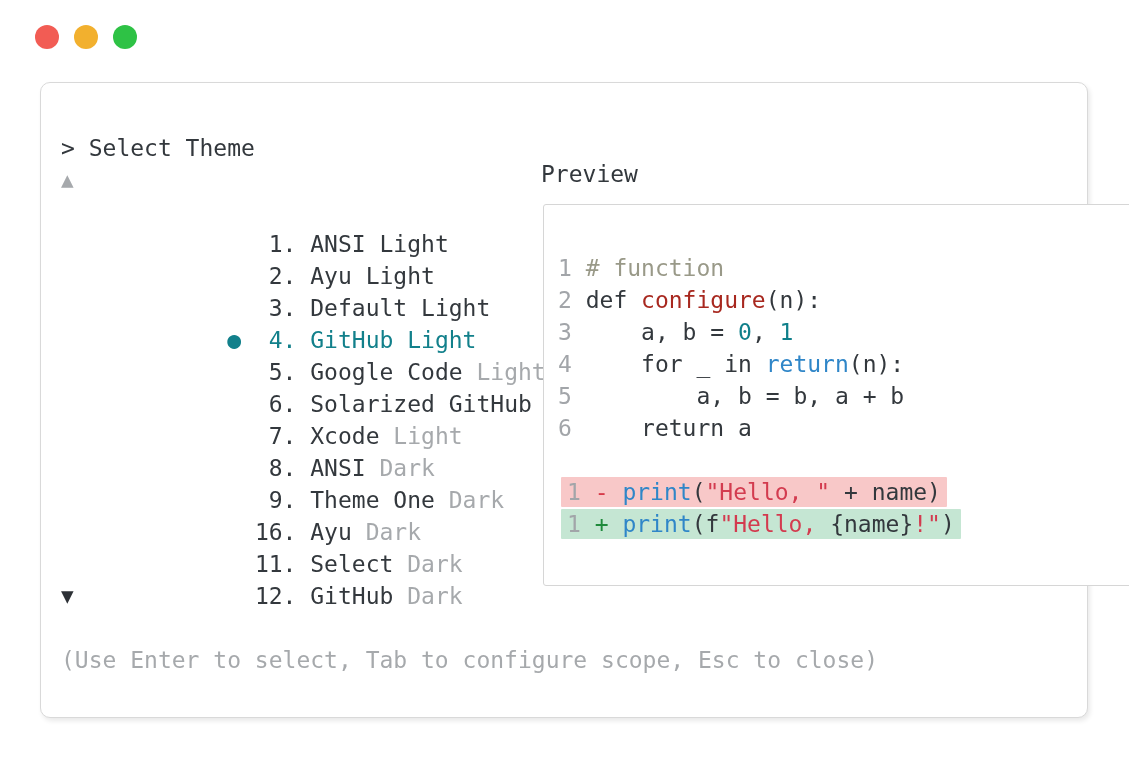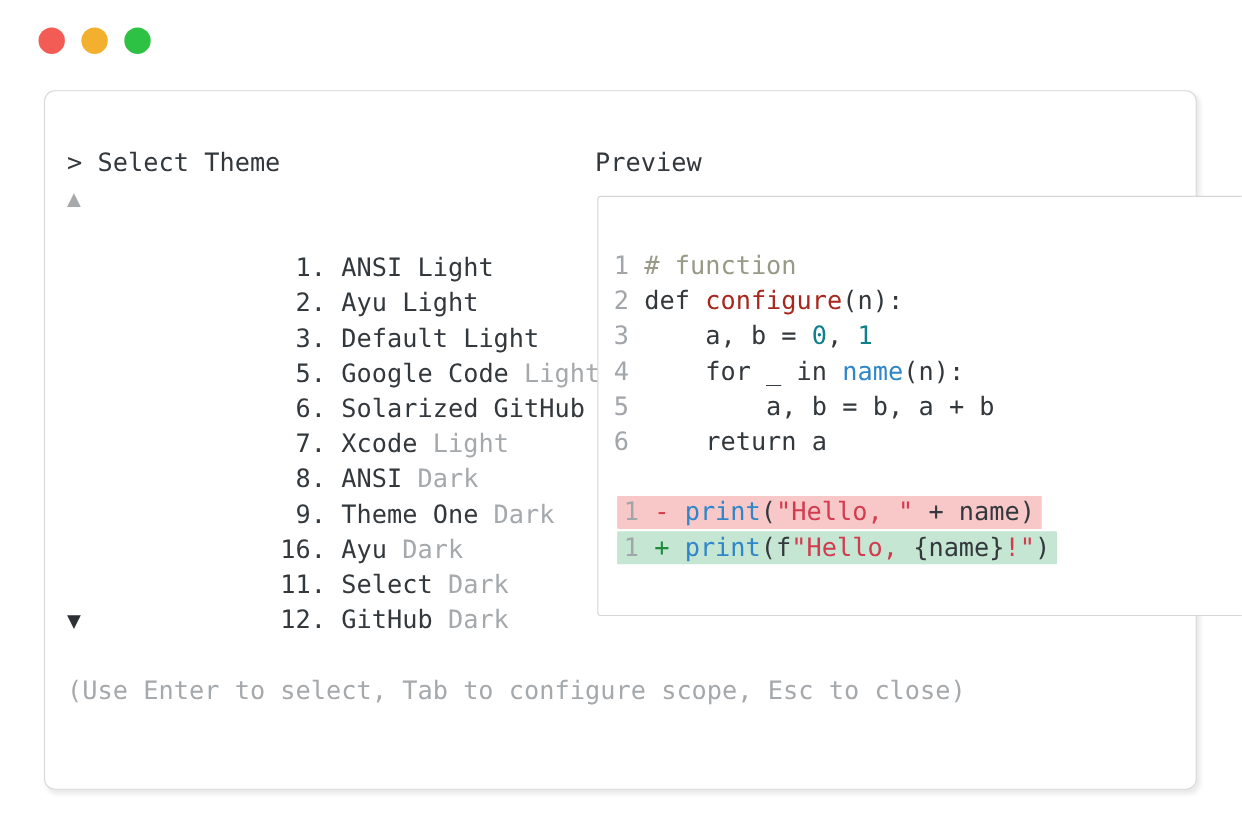--- a/index.html
+++ b/index.html
@@ -23,21 +23,21 @@
   .light.red{background:var(--tl-red)}
   .light.yellow{background:var(--tl-yellow)}
   .light.green{background:var(--tl-green)}
 
   .panel{
     position:absolute; left:40px; top:82px; width:1048px; height:636px;
     border:1.5px solid var(--border); border-radius:10px; background:#fff;
     box-shadow:2px 3px 5px rgba(0,0,0,.09);
     padding:49px 0 0 20px;
   }
-  .columns{display:flex; align-items:flex-start}
+  .columns{display:flex; align-items:center}
   .left-col{width:480px}
   .right-col{flex:1}
 
   .row{height:32px; line-height:32px; white-space:pre}
   .prompt-line{color:var(--dark)}
   .scroll-arrow{font-size:21px}
   .scroll-arrow.up{color:var(--muted)}
   .scroll-arrow.down{color:#2d3136}
 
   ul.theme-list{list-style:none}
@@ -87,20 +87,23 @@
         <ul class="theme-list">
           <li class="theme-row">
             <span class="marker">  </span><span class="num"> 1. </span><span class="name">ANSI Light</span><span class="variant"></span>
           </li>
           <li class="theme-row">
             <span class="marker">  </span><span class="num"> 2. </span><span class="name">Ayu Light</span><span class="variant"></span>
           </li>
           <li class="theme-row">
             <span class="marker">  </span><span class="num"> 3. </span><span class="name">Default Light</span><span class="variant"></span>
           </li>
+          <li class="theme-row selected">
+            <span class="marker">● </span><span class="num"> 4. </span><span class="name">GitHub Light</span><span class="variant"></span>
+          </li>
           <li class="theme-row">
             <span class="marker">  </span><span class="num"> 5. </span><span class="name">Google Code</span><span class="variant"> Light</span>
           </li>
           <li class="theme-row">
             <span class="marker">  </span><span class="num"> 6. </span><span class="name">Solarized GitHub</span><span class="variant"></span>
           </li>
           <li class="theme-row">
             <span class="marker">  </span><span class="num"> 7. </span><span class="name">Xcode</span><span class="variant"> Light</span>
           </li>
           <li class="theme-row">
@@ -122,21 +125,21 @@
 
         <div class="row scroll-arrow down">▼</div>
       </div>
 
       <div class="right-col">
         <div class="preview-title">Preview</div>
         <div class="preview-box">
           <div class="code-line"><span class="line-inner plainline"><span class="ln">1</span><span class="code-text"><span class="tok-comment"># function</span></span></span></div>
           <div class="code-line"><span class="line-inner plainline"><span class="ln">2</span><span class="code-text"><span class="tok-plain">def </span><span class="tok-defname">configure</span><span class="tok-plain">(n):</span></span></span></div>
           <div class="code-line"><span class="line-inner plainline"><span class="ln">3</span><span class="code-text"><span class="tok-plain">    a, b = </span><span class="tok-num">0</span><span class="tok-plain">, </span><span class="tok-num">1</span></span></span></div>
-          <div class="code-line"><span class="line-inner plainline"><span class="ln">4</span><span class="code-text"><span class="tok-plain">    for _ in </span><span class="tok-call">name</span><span class="tok-plain">(n):</span></span></span></div>
+          <div class="code-line"><span class="line-inner plainline"><span class="ln">4</span><span class="code-text"><span class="tok-plain">    for _ in </span><span class="tok-call">return</span><span class="tok-plain">(n):</span></span></span></div>
           <div class="code-line"><span class="line-inner plainline"><span class="ln">5</span><span class="code-text"><span class="tok-plain">        a, b = b, a + b</span></span></span></div>
           <div class="code-line"><span class="line-inner plainline"><span class="ln">6</span><span class="code-text"><span class="tok-plain">    return a</span></span></span></div>
           <div class="code-line"><span class="line-inner plainline"><span class="ln"></span><span class="code-text"></span></span></div>
           <div class="code-line"><span class="line-inner removed"><span class="ln">1</span><span class="code-text"><span class="tok-minus">-</span><span class="tok-plain"> </span><span class="tok-call">print</span><span class="tok-plain">(</span><span class="tok-string">"Hello, "</span><span class="tok-plain"> + name)</span></span></span></div>
           <div class="code-line"><span class="line-inner added"><span class="ln">1</span><span class="code-text"><span class="tok-plus">+</span><span class="tok-plain"> </span><span class="tok-call">print</span><span class="tok-plain">(</span><span class="tok-plain">f</span><span class="tok-string">"Hello, </span><span class="tok-plain">{name}</span><span class="tok-string">!"</span><span class="tok-plain">)</span></span></span></div>
         </div>
       </div>
 
     </div>
 

